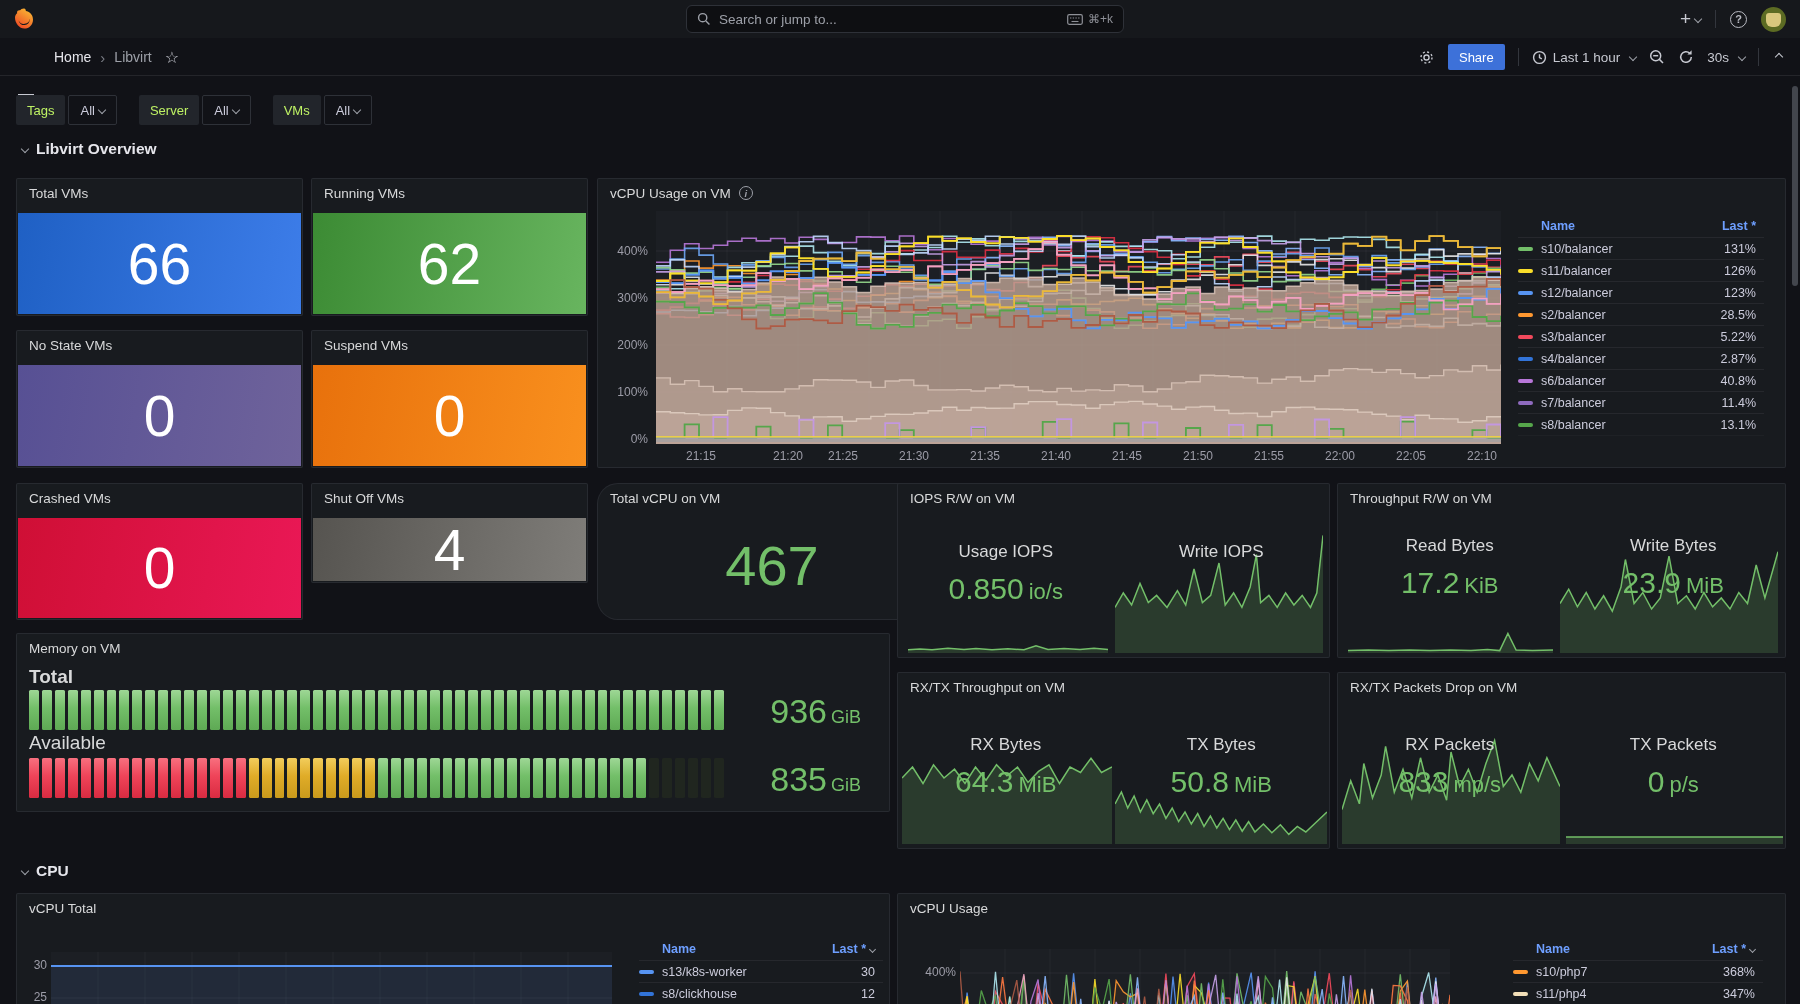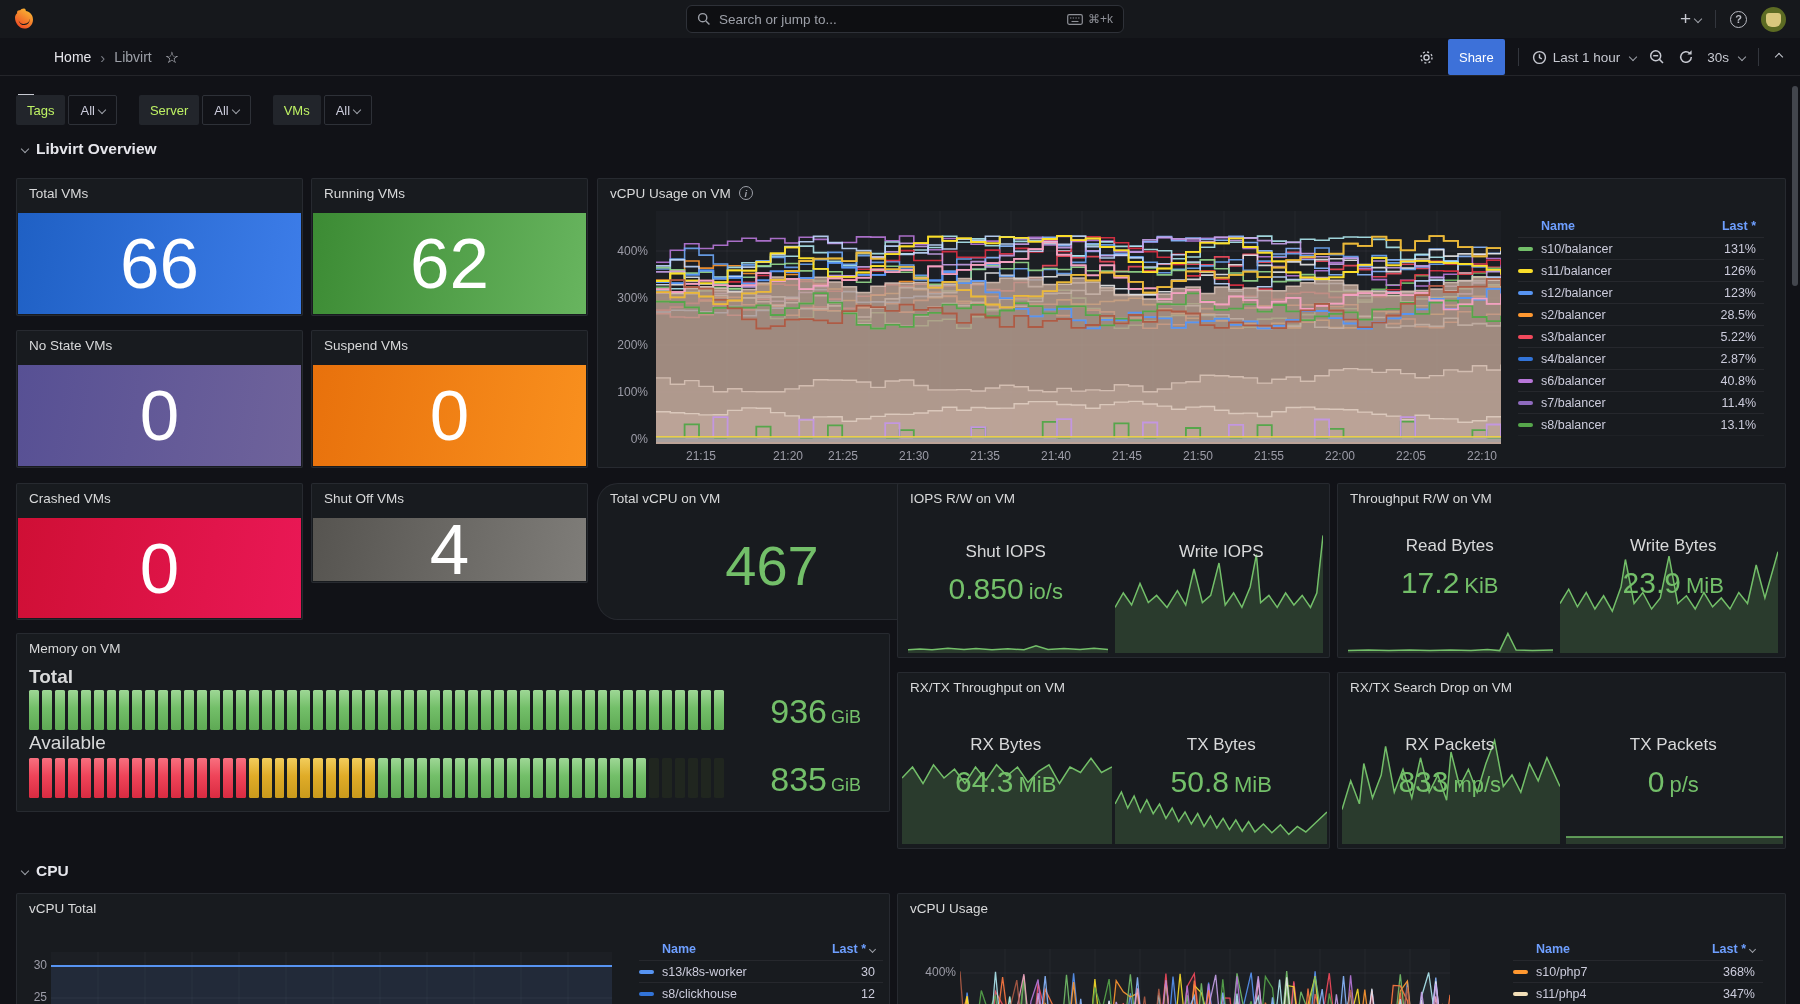--- a/index.html
+++ b/index.html
@@ -26,42 +26,42 @@
           display:flex;align-items:center;}
   .burger{position:absolute;left:18px;top:14px;width:16px;height:2px;background:#c7c9d1;
           box-shadow:0 5px 0 #c7c9d1,0 10px 0 #c7c9d1;}
   .crumbs{position:absolute;left:54px;top:0;height:38px;display:flex;align-items:center;gap:9px;font-size:14px;}
   .crumb-home{color:#e6e6ec;font-weight:500;}
   .crumb-sep{color:#7b7e86;font-size:15px;}
   .crumb-cur{color:#9da0a8;}
   .star{color:#c7c9d1;font-size:16px;margin-left:4px;}
   .sub-right{position:absolute;right:12px;top:0;height:38px;display:flex;align-items:center;gap:13px;}
   .share-btn{background:#3d71d9;color:#fff;font-size:13px;font-weight:500;border-radius:2px;
-             height:36px;padding:0 11px;display:flex;align-items:center;}
+             height:26px;padding:0 11px;display:flex;align-items:center;}
   .tool-item{display:flex;align-items:center;gap:6px;color:#c7c9d1;font-size:13.5px;font-weight:500;}
   .chev{display:inline-block;width:6px;height:6px;border-right:1.6px solid #9da0a8;
         border-bottom:1.6px solid #9da0a8;transform:rotate(45deg);margin-left:4px;vertical-align:2px;}
   .chev.up{transform:rotate(-135deg);vertical-align:-2px;border-color:#c7c9d1;}
   
   .filters{position:absolute;left:16px;top:95px;display:flex;gap:22px;}
   .fgroup{display:flex;gap:3px;}
   .fpill{height:30px;display:flex;align-items:center;padding:0 11px;border-radius:2px;font-size:13px;}
   .flabel{background:#22252b;color:#bef264;font-weight:500;}
   .fvalue{background:#111217;border:1px solid #2e3138;color:#ccccdc;}
   
   .sect{position:absolute;display:flex;align-items:center;gap:8px;color:#e6e6ec;
         font-size:15.5px;font-weight:600;cursor:pointer;}
   
   .panel{position:absolute;background:#181b1f;border:1px solid rgba(204,204,220,0.09);border-radius:2px;overflow:hidden;}
   .ptitle{position:absolute;left:0;top:0;width:100%;height:28px;display:flex;align-items:center;
           padding:0 12px;font-size:13.5px;color:#d8d9da;font-weight:500;gap:8px;}
   .info{width:14px;height:14px;border:1px solid #9da0a8;border-radius:50%;color:#9da0a8;font-size:9.5px;
         display:inline-flex;align-items:center;justify-content:center;font-style:italic;font-weight:600;}
   .grad{position:absolute;left:1px;right:1px;bottom:1px;top:34px;display:flex;align-items:center;justify-content:center;}
-  .grad .bigval{font-size:71px;font-weight:500;color:#fff;}
+  .grad .bigval{font-size:57px;font-weight:500;color:#fff;}
   .green-big{position:absolute;inset:28px 0 0 0;display:flex;align-items:center;justify-content:center;
              font-size:56px;font-weight:500;color:#73bf69;}
   
   .pair-label{position:absolute;font-size:17px;color:#d8d9da;text-align:center;width:50%;}
   .pair-value{position:absolute;width:50%;text-align:center;color:#73bf69;font-weight:500;}
   .pair-value .num{font-size:30px;}
   .pair-value .unit{font-size:22px;margin-left:5px;}
   .spark{position:absolute;}
   
   .mem-label{position:absolute;font-size:19px;color:#d8d9da;}
@@ -387,21 +387,21 @@
   <div class="panel" style="left:897px;top:483px;width:433px;height:175px;">
     <div class="ptitle">IOPS R/W on VM</div>
     <div class="spark" style="left:10px;bottom:4px;width:200px;height:16px;"><svg width="200" height="16">
           <polygon points="0,16 0.0,12.8 12.0,12.0 24.0,12.8 40.0,11.2 56.0,12.5 68.0,11.5 84.0,12.8 100.0,11.8 116.0,12.8 128.0,8.8 140.0,12.5 156.0,11.5 172.0,12.5 186.0,11.2 200.0,12.5 200,16" fill="rgba(115,191,105,0.20)"></polygon>
           <polyline points="0.0,12.8 12.0,12.0 24.0,12.8 40.0,11.2 56.0,12.5 68.0,11.5 84.0,12.8 100.0,11.8 116.0,12.8 128.0,8.8 140.0,12.5 156.0,11.5 172.0,12.5 186.0,11.2 200.0,12.5" fill="none" stroke="#73bf69" stroke-width="1.5"></polyline>
         </svg></div>
     <div class="spark" style="left:217px;bottom:4px;width:208px;height:120px;"><svg width="208" height="120">
           <polygon points="0,120 0.0,74.4 8.3,60.0 16.6,72.0 25.0,50.4 33.3,69.6 41.6,62.4 52.0,74.4 62.4,57.6 70.7,72.0 79.0,36.0 87.4,69.6 95.7,62.4 104.0,30.0 110.2,72.0 118.6,60.0 126.9,74.4 135.2,54.0 141.4,21.6 145.6,69.6 153.9,62.4 162.2,74.4 170.6,60.0 178.9,72.0 187.2,62.4 195.5,74.4 201.8,60.0 208.0,2.4 208,120" fill="rgba(115,191,105,0.20)"></polygon>
           <polyline points="0.0,74.4 8.3,60.0 16.6,72.0 25.0,50.4 33.3,69.6 41.6,62.4 52.0,74.4 62.4,57.6 70.7,72.0 79.0,36.0 87.4,69.6 95.7,62.4 104.0,30.0 110.2,72.0 118.6,60.0 126.9,74.4 135.2,54.0 141.4,21.6 145.6,69.6 153.9,62.4 162.2,74.4 170.6,60.0 178.9,72.0 187.2,62.4 195.5,74.4 201.8,60.0 208.0,2.4" fill="none" stroke="#73bf69" stroke-width="1.5"></polyline>
         </svg></div>
-    <div class="pair-label" style="left:0;top:58px;">Shut IOPS</div>
+    <div class="pair-label" style="left:0;top:58px;">Usage IOPS</div>
     <div class="pair-label" style="left:50%;top:58px;">Write IOPS</div>
     <div class="pair-value" style="left:0;top:88px;">
       <span class="num">0.850</span><span class="unit">io/s</span></div>
   </div>
 
   <div class="panel" style="left:1337px;top:483px;width:449px;height:175px;">
     <div class="ptitle">Throughput R/W on VM</div>
     <div class="spark" style="left:10px;bottom:4px;width:205px;height:30px;"><svg width="205" height="30">
           <polygon points="0,30 0.0,27.6 20.5,27.0 41.0,27.6 61.5,27.0 82.0,27.6 102.5,27.0 123.0,27.6 139.4,26.4 151.7,27.6 159.9,10.5 168.1,27.0 184.5,27.6 205.0,27.0 205,30" fill="rgba(115,191,105,0.20)"></polygon>
           <polyline points="0.0,27.6 20.5,27.0 41.0,27.6 61.5,27.0 82.0,27.6 102.5,27.0 123.0,27.6 139.4,26.4 151.7,27.6 159.9,10.5 168.1,27.0 184.5,27.6 205.0,27.0" fill="none" stroke="#73bf69" stroke-width="1.5"></polyline>
@@ -552,21 +552,21 @@
         </svg></div>
     <div class="pair-label" style="left:0;top:62px;">RX Bytes</div>
     <div class="pair-label" style="left:50%;top:62px;">TX Bytes</div>
     <div class="pair-value" style="left:0;top:92px;">
       <span class="num">64.3</span><span class="unit">MiB</span></div>
     <div class="pair-value" style="left:50%;top:92px;">
       <span class="num">50.8</span><span class="unit">MiB</span></div>
   </div>
 
   <div class="panel" style="left:1337px;top:672px;width:449px;height:177px;">
-    <div class="ptitle">RX/TX Search Drop on VM</div>
+    <div class="ptitle">RX/TX Packets Drop on VM</div>
     <div class="spark" style="left:4px;bottom:4px;width:218px;height:115px;"><svg width="218" height="115">
           <polygon points="0,115 0.0,80.5 8.7,51.8 17.4,74.8 21.8,34.5 30.5,69.0 39.2,46.0 43.6,17.3 52.3,63.3 61.0,40.3 69.8,69.0 78.5,28.8 87.2,63.3 95.9,46.0 104.6,71.3 109.0,23.0 117.7,57.5 126.4,40.3 135.2,63.3 143.9,34.5 152.6,11.5 161.3,57.5 170.0,46.0 178.8,63.3 187.5,34.5 196.2,51.8 204.9,28.8 218.0,57.5 218,115" fill="rgba(115,191,105,0.20)"></polygon>
           <polyline points="0.0,80.5 8.7,51.8 17.4,74.8 21.8,34.5 30.5,69.0 39.2,46.0 43.6,17.3 52.3,63.3 61.0,40.3 69.8,69.0 78.5,28.8 87.2,63.3 95.9,46.0 104.6,71.3 109.0,23.0 117.7,57.5 126.4,40.3 135.2,63.3 143.9,34.5 152.6,11.5 161.3,57.5 170.0,46.0 178.8,63.3 187.5,34.5 196.2,51.8 204.9,28.8 218.0,57.5" fill="none" stroke="#73bf69" stroke-width="1.5"></polyline>
         </svg></div>
     <div class="spark" style="left:228px;bottom:4px;width:217px;height:14px;"><svg width="217" height="14">
           <polygon points="0,14 0.0,7.0 54.3,7.0 108.5,7.0 162.8,7.0 217.0,7.0 217,14" fill="rgba(115,191,105,0.20)"></polygon>
           <polyline points="0.0,7.0 54.3,7.0 108.5,7.0 162.8,7.0 217.0,7.0" fill="none" stroke="#73bf69" stroke-width="1.5"></polyline>
         </svg></div>
     <div class="pair-label" style="left:0;top:62px;">RX Packets</div>
     <div class="pair-label" style="left:50%;top:62px;">TX Packets</div>

